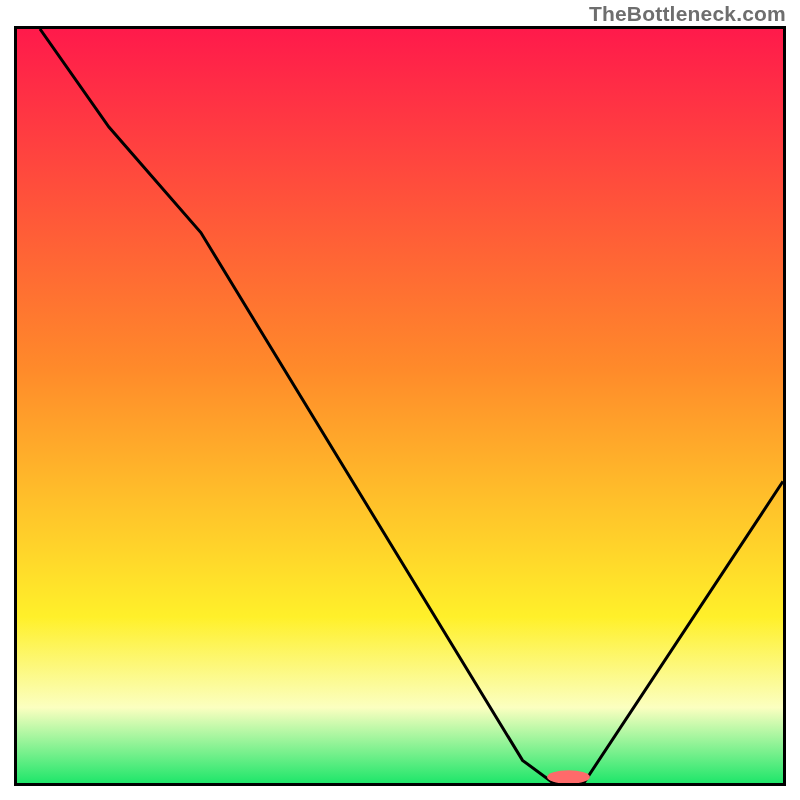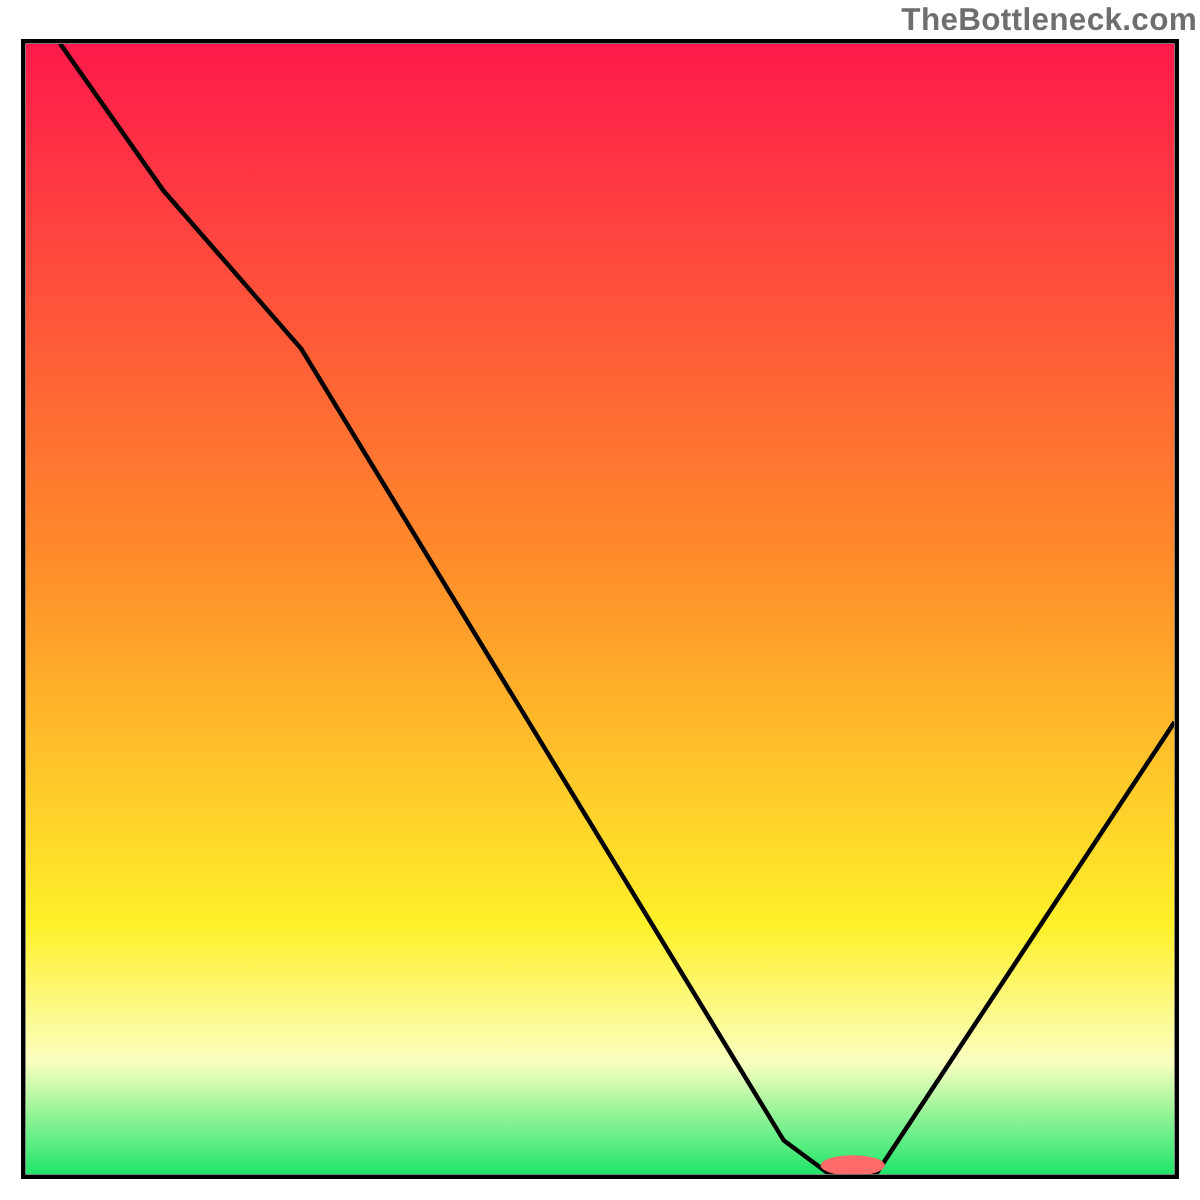--- a/index.html
+++ b/index.html
@@ -17,21 +17,21 @@
     top: 26px;
     width: 772px;
     height: 760px;
     box-sizing: border-box;
     border: 3.5px solid #000;
     overflow: hidden;
   }
   .attribution {
     position: absolute;
     top: 2px;
-    right: 2px;
+    right: 14px;
     font-size: 21px;
     font-weight: 600;
     color: #6e6e6e;
     letter-spacing: 0.2px;
   }
   svg.plot {
     width: 100%;
     height: 100%;
     display: block;
   }

